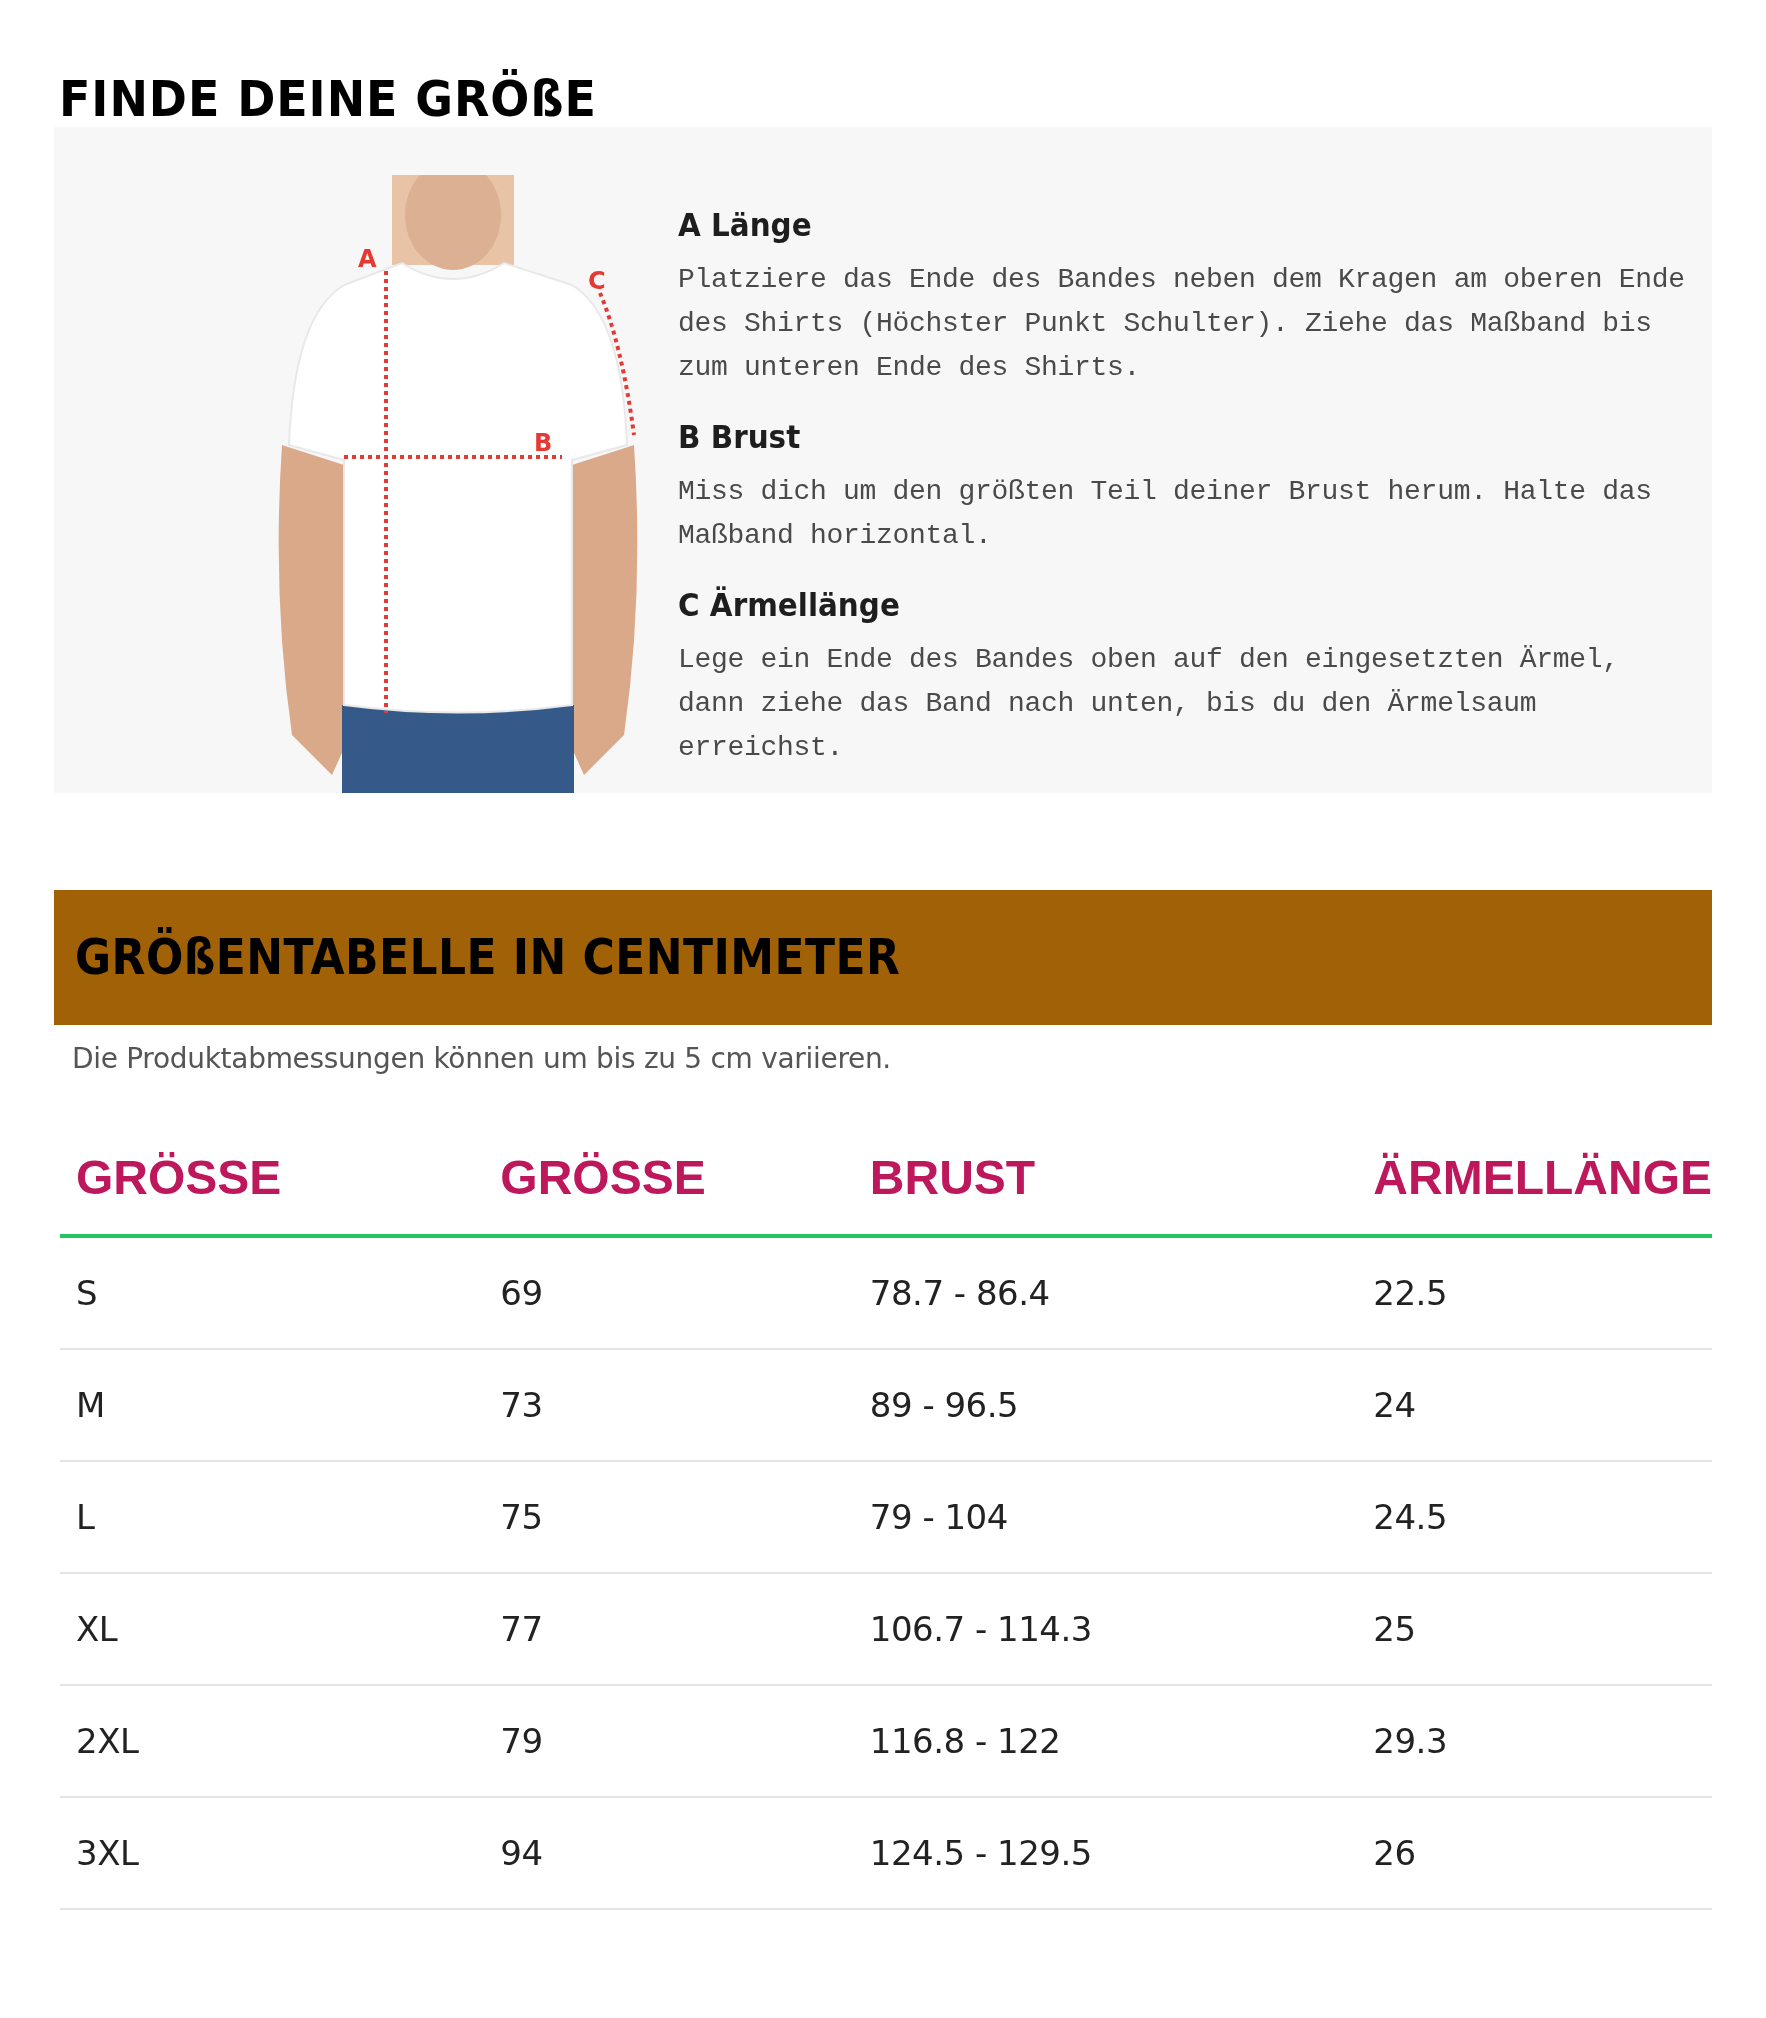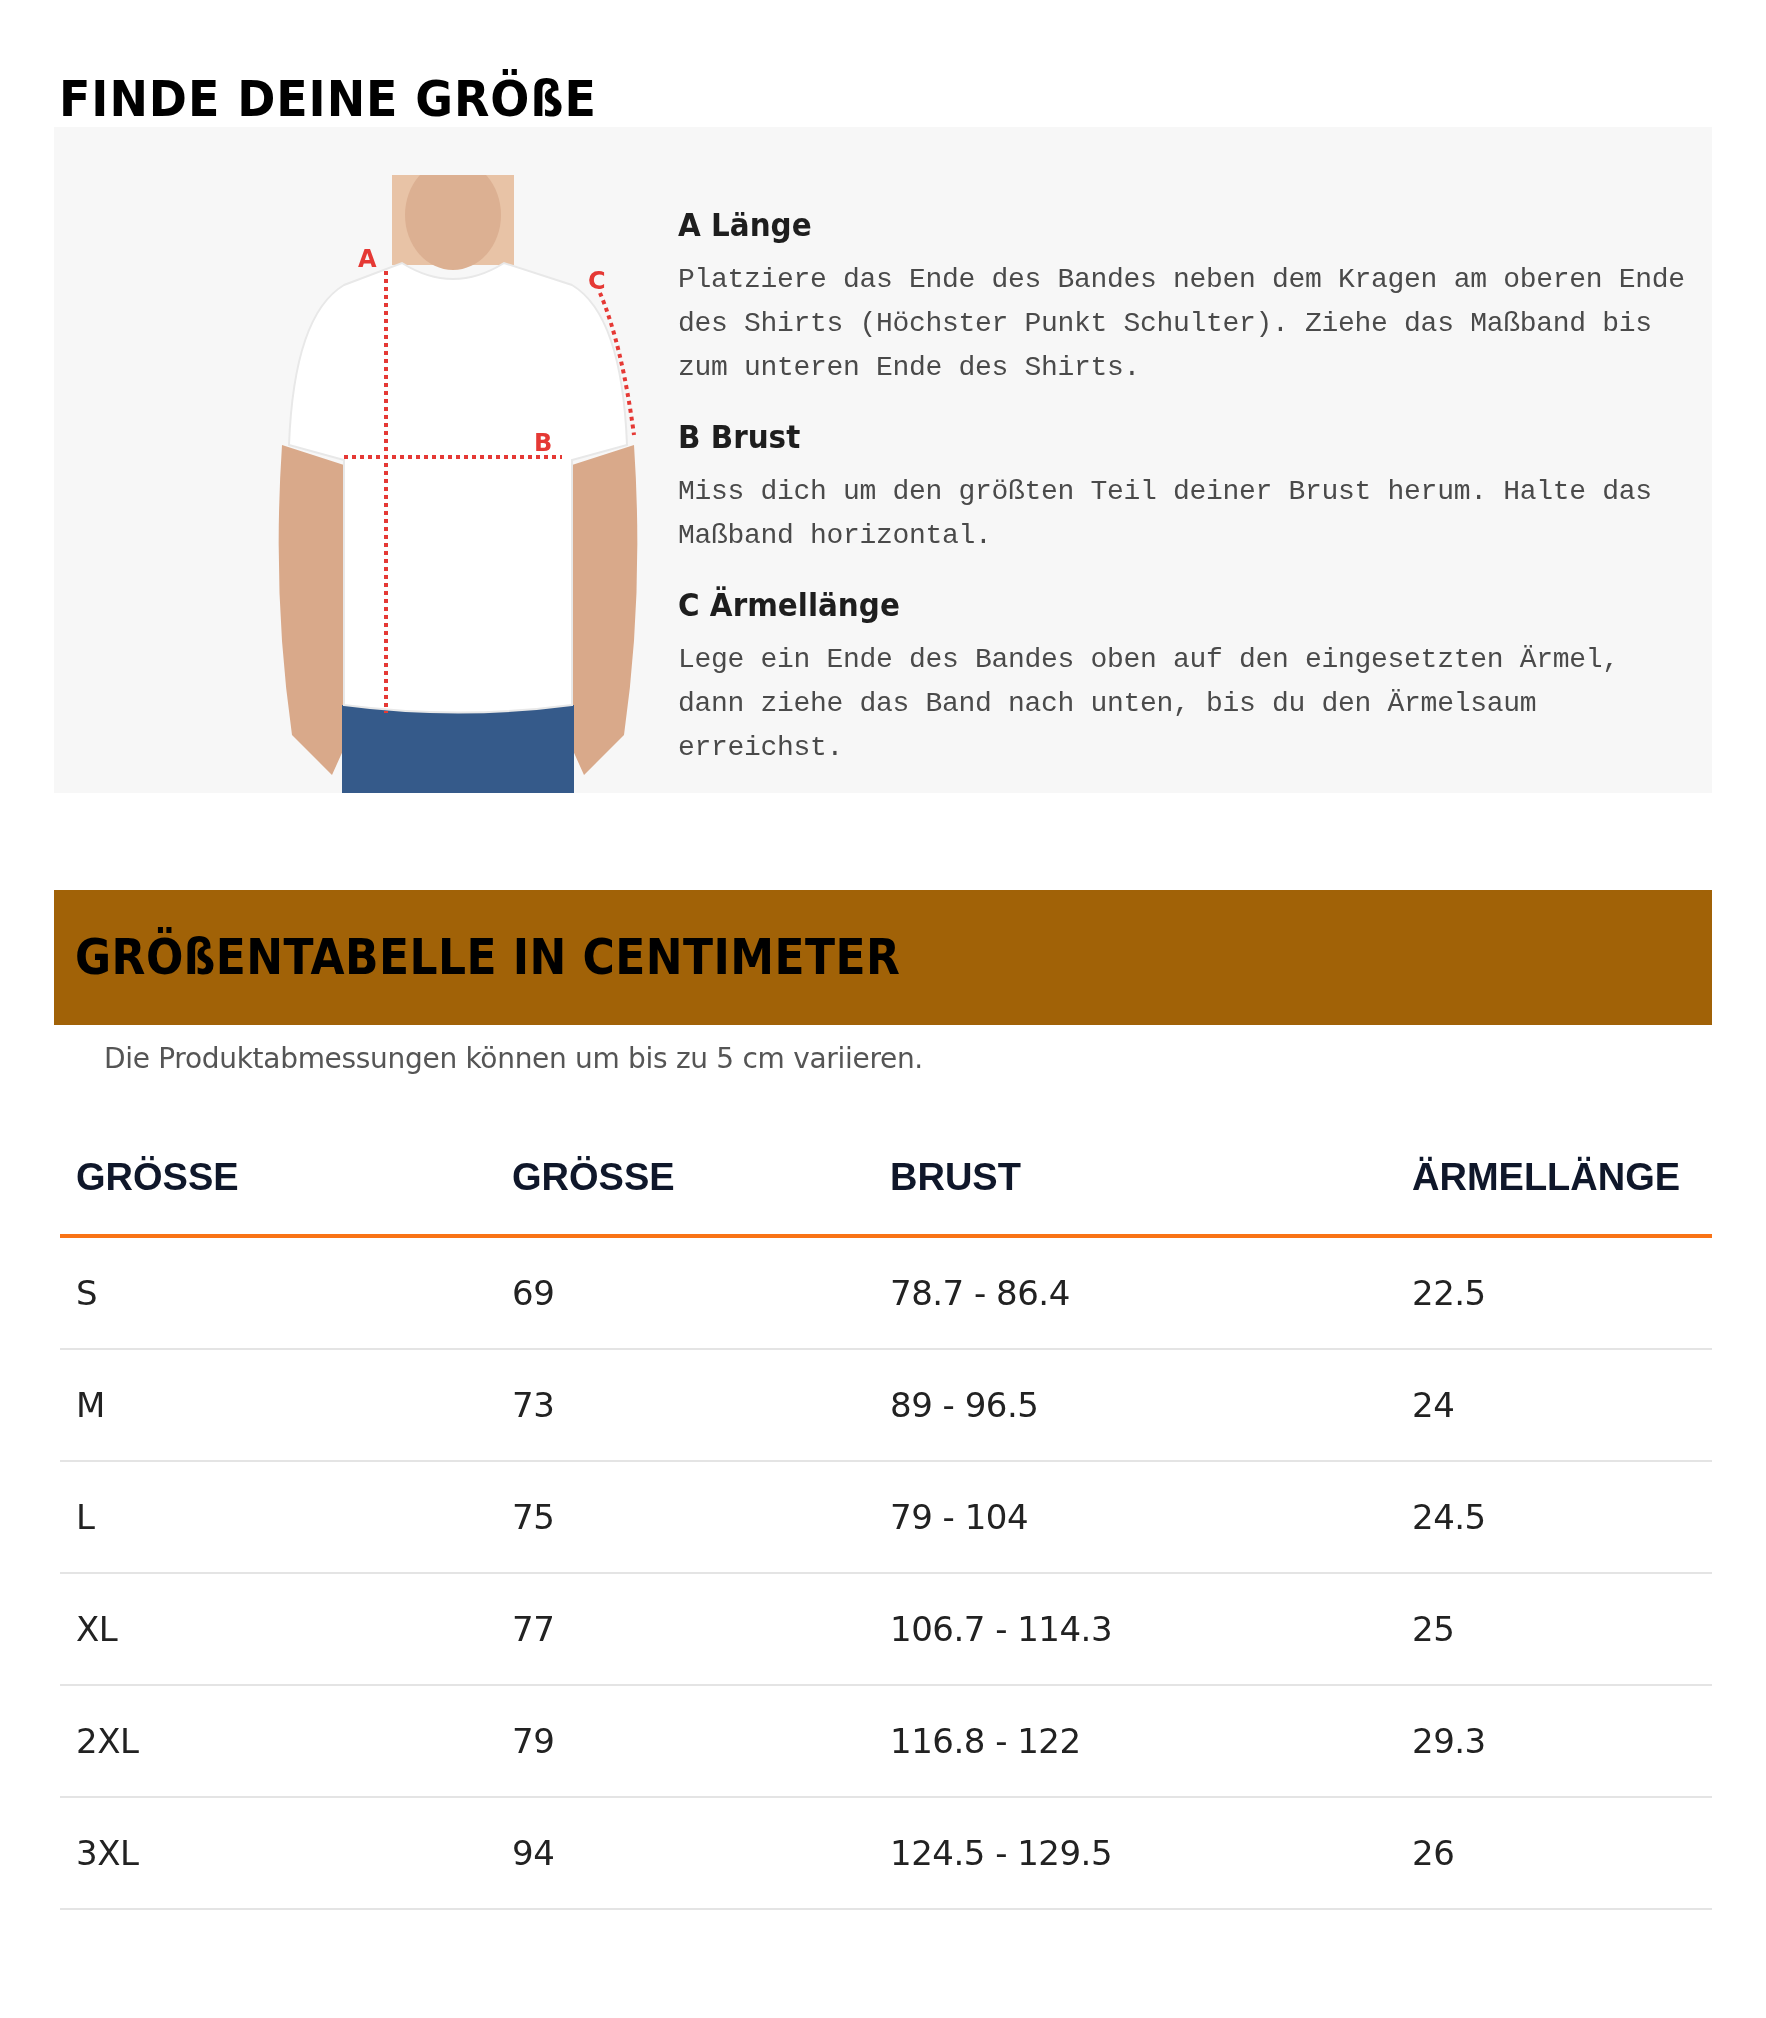--- a/index.html
+++ b/index.html
@@ -5,23 +5,23 @@
   html,body{margin:0;padding:0;background:#fff;}
   body{width:1766px;height:2018px;position:relative;overflow:hidden;font-family:"Liberation Sans",sans-serif;color:#1a1a1a;}
   .title{position:absolute;left:59px;top:36px;font-size:50px;font-weight:700;letter-spacing:1px;color:#000;font-family:"DejaVu Sans",sans-serif;transform:scaleX(0.92);transform-origin:left;}
   .panel1{position:absolute;left:54px;top:127px;width:1658px;height:666px;background:#f7f7f7;}
   .figure{position:absolute;left:218px;top:48px;width:372px;height:618px;overflow:hidden;}
   .info{position:absolute;left:624px;top:79px;width:1010px;}
   .info h3{margin:0;font-size:32px;font-weight:700;color:#1e1e1e;font-family:"DejaVu Sans",sans-serif;transform:scaleX(0.92);transform-origin:left;}
   .info p{margin:14px 0 28px 0;font-size:28px;line-height:44px;color:#4a4a4a;font-family:Liberation Mono, monospace;letter-spacing:-0.3px;}
   .panel2{position:absolute;left:54px;top:890px;width:1658px;height:135px;background:#a16207;}
   .panel2 h2{position:absolute;left:21px;top:38px;margin:0;font-size:50px;font-weight:700;color:#000;font-family:"DejaVu Sans",sans-serif;transform:scaleX(0.88);transform-origin:left;letter-spacing:0.5px;}
-  .note{position:absolute;left:72px;top:1042px;font-size:28px;color:#555;font-family:"DejaVu Sans",sans-serif;letter-spacing:-0.3px;margin-left:32px;}
+  .note{position:absolute;left:72px;top:1042px;font-size:28px;color:#555;font-family:"DejaVu Sans",sans-serif;letter-spacing:-0.3px;}
   table{position:absolute;left:60px;top:1120px;width:1652px;border-collapse:collapse;}
-  th{text-align:left;font-size:38px;font-weight:700;color:#0f172a;height:114px;vertical-align:middle;padding:0 0 0 16px;font-family:"Liberation Sans",sans-serif;border-bottom:4px solid #f97316;}
+  th{text-align:left;font-size:48px;font-weight:700;color:#be185d;height:114px;vertical-align:middle;padding:0 0 0 16px;font-family:"Liberation Sans",sans-serif;border-bottom:4px solid #22c55e;}
   td{font-size:34px;color:#222;height:110px;padding:0 0 0 16px;border-bottom:2px solid #e4e4e4;font-family:"DejaVu Sans",sans-serif;letter-spacing:-0.5px;}
   .c1{width:420px;} .c2{width:362px;} .c3{width:506px;}
 </style>
 </head>
 <body>
 
 <h1 class="title">FINDE DEINE GRÖßE</h1>
 
 <div class="panel1">
   <div class="figure">

